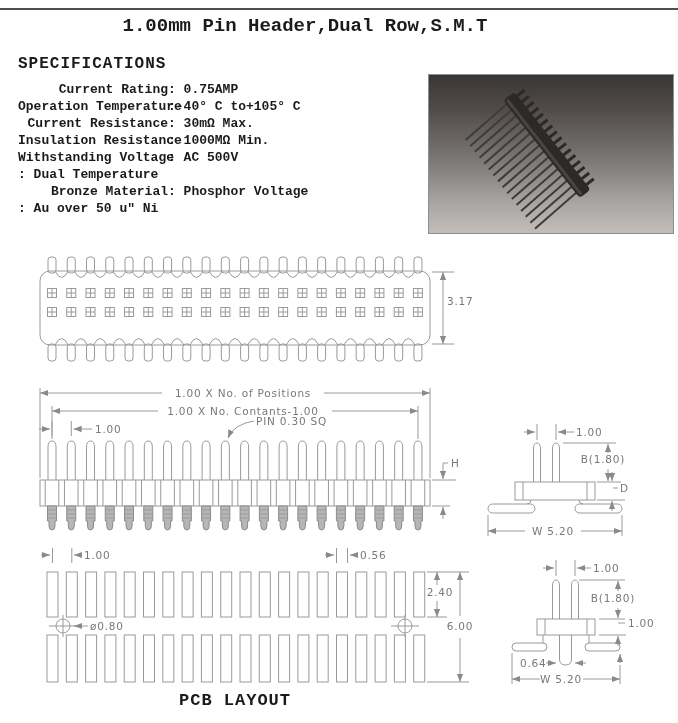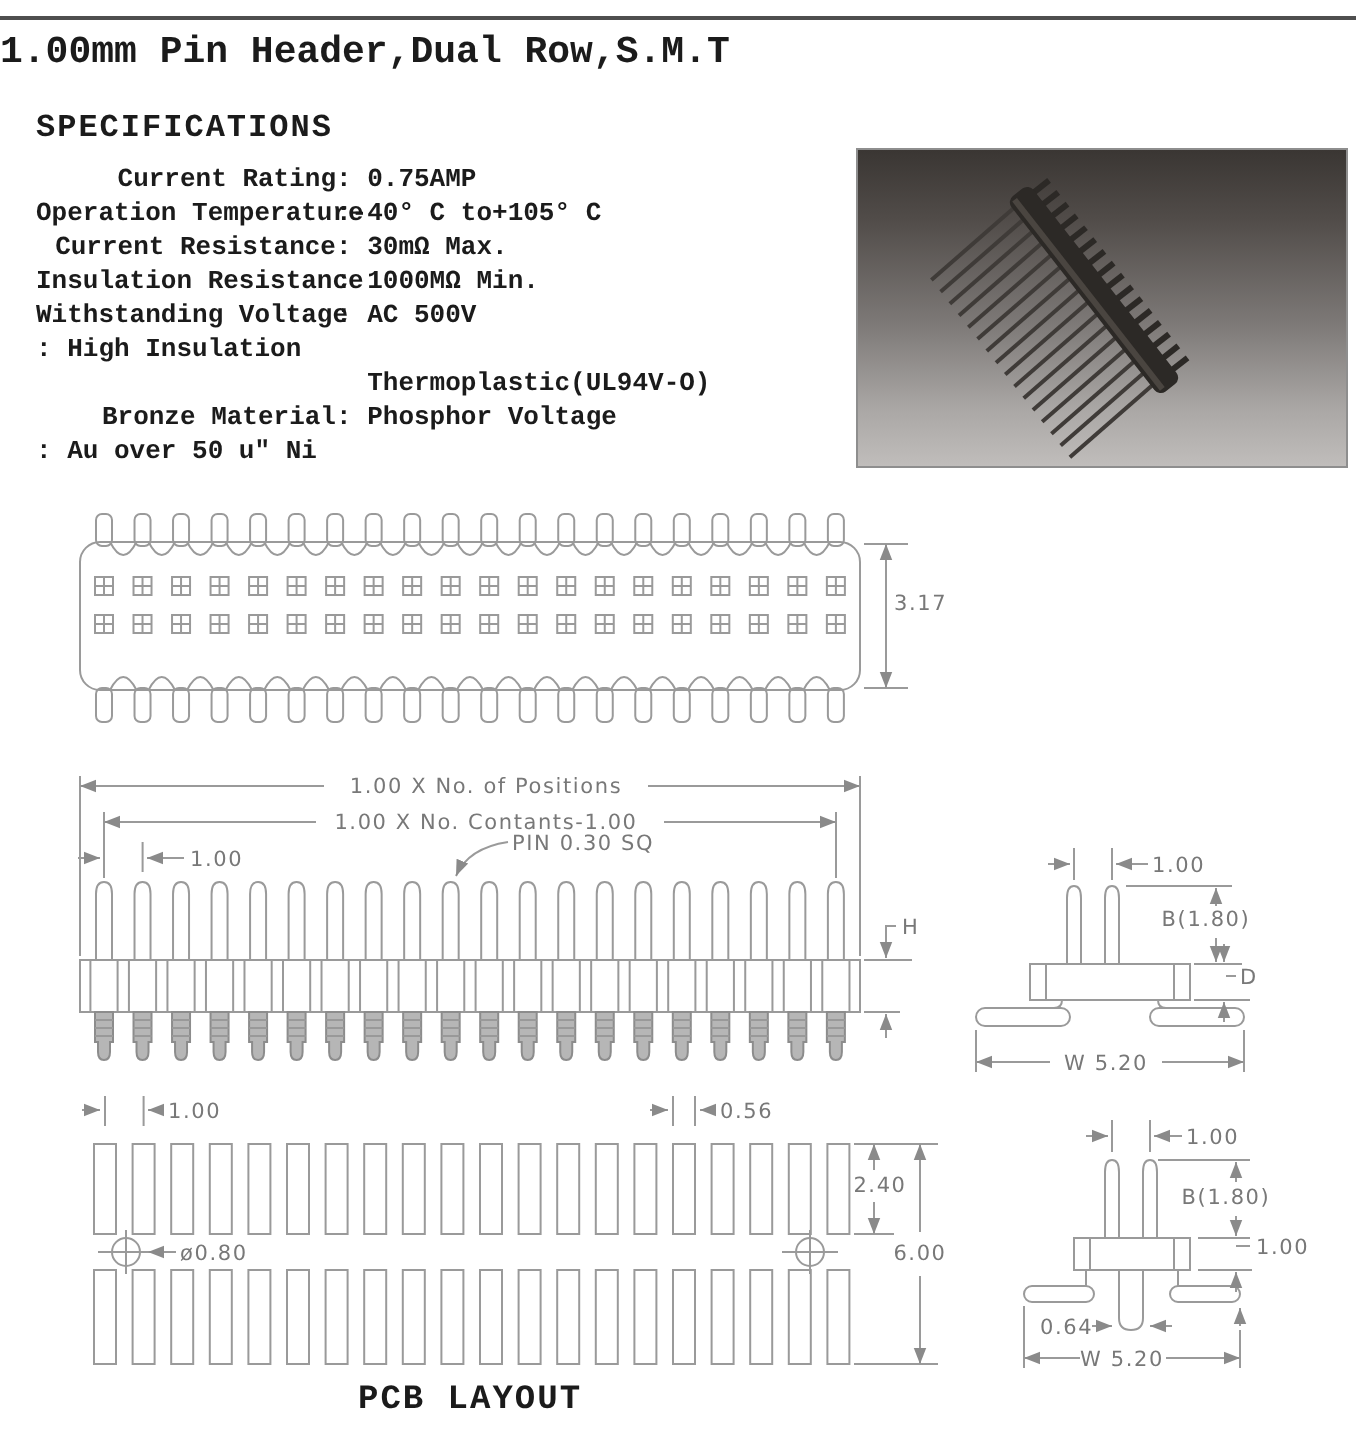--- a/index.html
+++ b/index.html
@@ -1,20 +1,20 @@
 <!DOCTYPE html>
 <html><head>
 <meta charset="utf-8">
 <style>
   html,body{margin:0;padding:0;}
   body{width:678px;height:723px;position:relative;background:#fff;
        font-family:"Liberation Mono","DejaVu Sans Mono",monospace;color:#1b1b1b;overflow:hidden;}
   .abs{position:absolute;}
   .top-rule{left:0;top:8px;width:678px;height:2px;background:#4f4f4f;}
-  .title{left:0;top:15px;width:610px;text-align:left;font-size:19px;font-weight:bold;letter-spacing:0;white-space:pre;}
+  .title{left:0;top:15px;width:610px;text-align:center;font-size:19px;font-weight:bold;letter-spacing:0;white-space:pre;}
   .spec-head{left:18px;top:55px;font-size:16px;font-weight:bold;letter-spacing:1px;}
   .spec-table{left:18px;top:81px;font-size:13px;font-weight:600;line-height:17px;}
   .spec-row{display:flex;}
   .spec-label{width:150px;flex:none;white-space:pre;text-align:right;}
   .spec-value{white-space:pre;}
   .photo{left:428px;top:74px;width:244px;height:158px;border:1px solid #8e8e8e;
          background:linear-gradient(180deg,#3a3633 0%,#514c49 22%,#7d7977 55%,#aaa7a5 82%,#c0bdbb 100%);}
   .drw{position:absolute;}
   .ln{stroke:#9a9a9a;fill:none;stroke-width:1;}
   .tx{fill:#787878;font-family:"DejaVu Sans",sans-serif;font-size:10.5px;letter-spacing:0.8px;stroke:none;font-weight:normal;}
@@ -43,25 +43,21 @@
     </div>
   <div class="spec-row">
       <span class="spec-label">Insulation Resistance</span>
       <span class="spec-value">: 1000MΩ Min.</span>
     </div>
   <div class="spec-row">
       <span class="spec-label">Withstanding Voltage</span>
       <span class="spec-value">: AC 500V</span>
     </div>
   <div class="spec-row">
-      <span class="spec-value">: High Insulation</span>
-    </div>
-  <div class="spec-row">
-      <span class="spec-label"></span>
-      <span class="spec-value">  Thermoplastic(UL94V-O)</span>
+      <span class="spec-value">: Dual Temperature</span>
     </div>
   <div class="spec-row">
       <span class="spec-label">Bronze Material</span>
       <span class="spec-value">: Phosphor Voltage</span>
     </div>
   <div class="spec-row">
       <span class="spec-value">: Au over 50 u" Ni</span>
     </div>
 </div>
 

